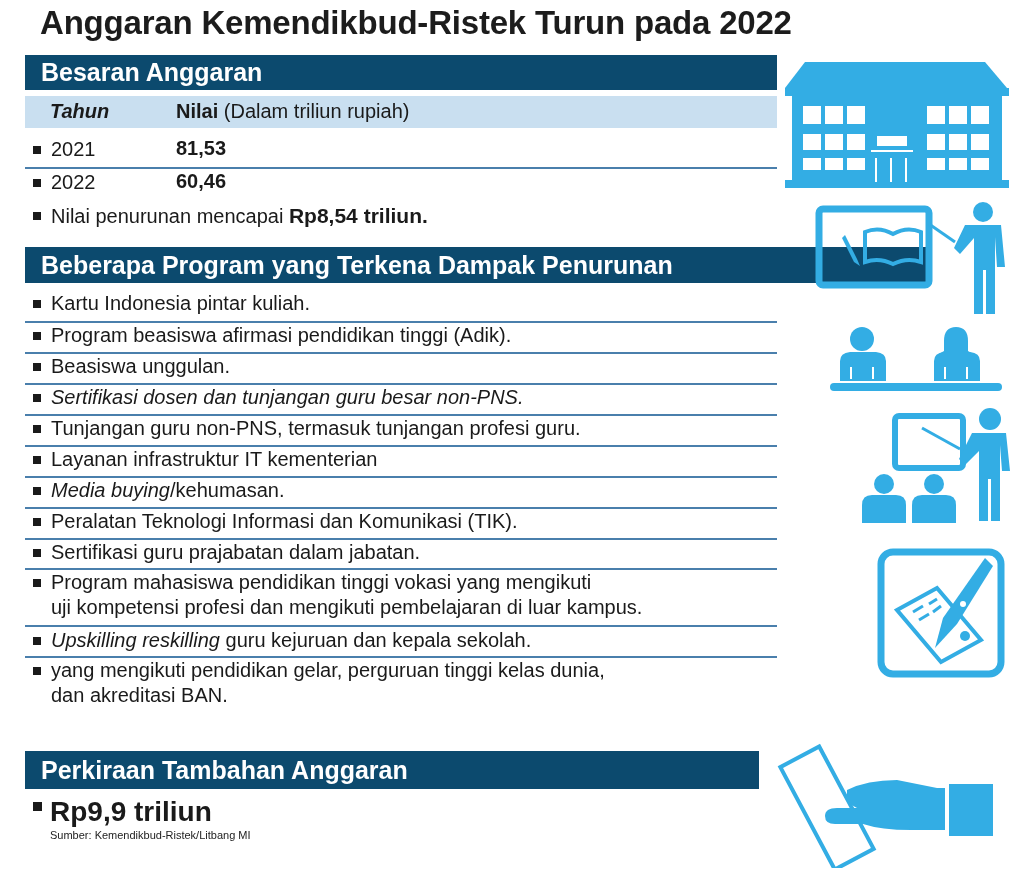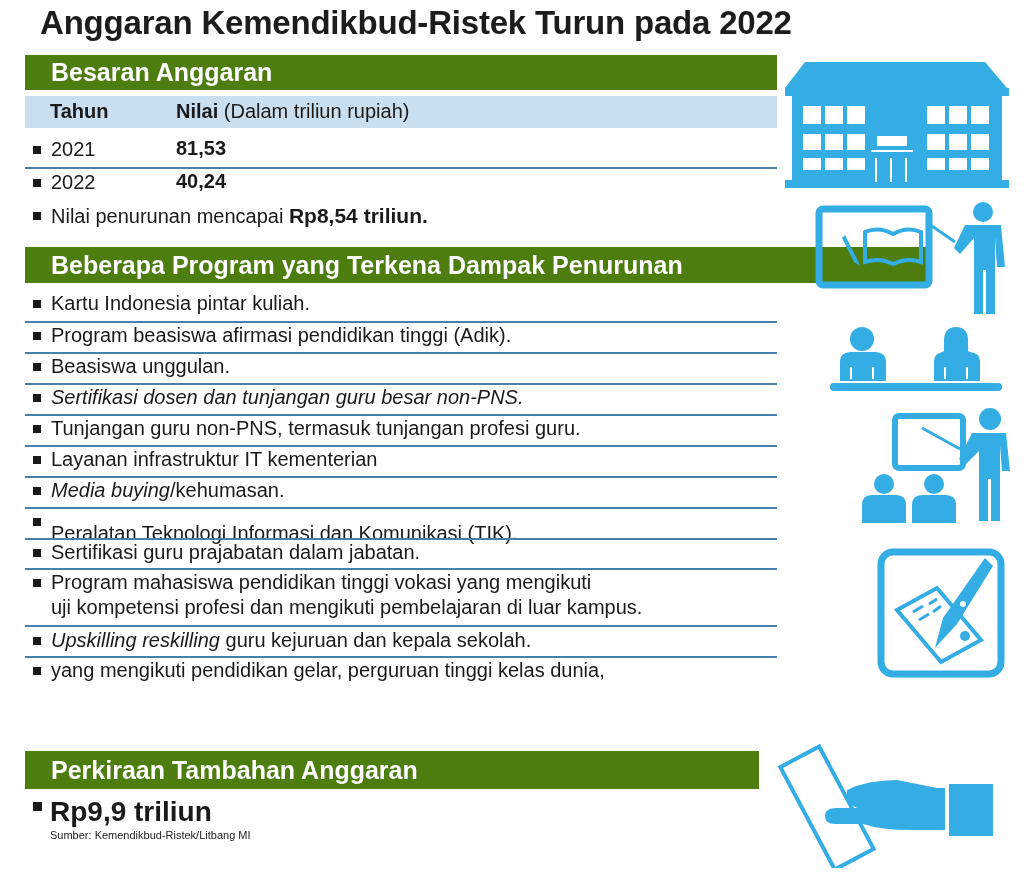--- a/index.html
+++ b/index.html
@@ -1,56 +1,56 @@
 <!DOCTYPE html>
 <html><head>
 <meta charset="utf-8">
 <style>
   html,body{margin:0;padding:0;background:#ffffff;}
   body{width:1024px;height:882px;position:relative;overflow:hidden;
        font-family:"Liberation Sans","DejaVu Sans",sans-serif;color:#1a1a1a;}
   .title{position:absolute;left:40px;top:4px;font-size:33px;font-weight:bold;
          letter-spacing:-0.2px;color:#1c1c1c;white-space:nowrap;}
-  .bar{position:absolute;left:25px;background:#4d7c0f;color:#fff;font-weight:bold;
-       font-size:25px;padding-left:26px;box-sizing:border-box;white-space:nowrap;}
+  .bar{position:absolute;left:25px;background:#0c4a6e;color:#fff;font-weight:bold;
+       font-size:25px;padding-left:16px;box-sizing:border-box;white-space:nowrap;}
   .band{position:absolute;left:25px;width:752px;height:32px;top:96px;background:#c9dff0;}
   .th{position:absolute;top:100px;font-size:20px;white-space:nowrap;}
   .line{position:absolute;left:25px;width:752px;height:2px;background:#4a7fac;}
   .bullet{position:absolute;width:8px;height:8px;background:#1a1a1a;}
   .txt{position:absolute;left:51px;font-size:20px;line-height:25px;white-space:nowrap;}
   .val{position:absolute;left:176px;font-size:20px;font-weight:bold;}
   i{font-style:italic;}
   .icon{position:absolute;}
   .source{position:absolute;left:50px;top:829px;font-size:11px;color:#222;}
 </style>
 </head>
 <body>
 
 <div class="title">Anggaran Kemendikbud-Ristek Turun pada 2022</div>
 
 <div class="bar" style="top:55px;width:752px;height:35px;line-height:35px;">
   <span>Besaran Anggaran</span>
 </div>
 <div class="band"></div>
-<div class="th" style="left:50px;font-weight:bold;">Tahun</div>
+<div class="th" style="left:50px;font-weight:bold;font-style:italic;">Tahun</div>
 <div class="th" style="left:176px;">
   <b>Nilai</b>
   <span>(Dalam triliun rupiah)</span>
 </div>
 
 <div>
   <div class="bullet" style="left:33px;top:146px;"></div>
   <div class="txt" style="top:137px;">2021</div>
   <div class="val" style="top:137px;">81,53</div>
 </div>
 <div class="line" style="top:167px;"></div>
 <div>
   <div class="bullet" style="left:33px;top:179px;"></div>
   <div class="txt" style="top:170px;">2022</div>
-  <div class="val" style="top:170px;">40,24</div>
+  <div class="val" style="top:170px;">60,46</div>
 </div>
 <div>
   <div class="bullet" style="left:33px;top:212px;"></div>
   <div class="txt" style="top:203px;">
     <span>Nilai penurunan mencapai</span>
     <b style="font-size:21px;">Rp8,54 triliun.</b>
   </div>
 </div>
 
 <div class="bar" style="top:247px;width:903px;height:36px;line-height:36px;">
@@ -81,41 +81,42 @@
 
   <div class="bullet" style="left:33px;top:456px;"></div>
   <div class="txt" style="top:447px;">Layanan infrastruktur IT kementerian</div>
   <div class="line" style="top:476px;"></div>
 
   <div class="bullet" style="left:33px;top:487px;"></div>
   <div class="txt" style="top:478px;"><i>Media buying</i><span>/kehumasan.</span></div>
   <div class="line" style="top:507px;"></div>
 
   <div class="bullet" style="left:33px;top:518px;"></div>
-  <div class="txt" style="top:509px;margin-top:12px;">Peralatan Teknologi Informasi dan Komunikasi (TIK).</div>
+  <div class="txt" style="top:509px;">Peralatan Teknologi Informasi dan Komunikasi (TIK).</div>
   <div class="line" style="top:538px;"></div>
 
   <div class="bullet" style="left:33px;top:549px;"></div>
   <div class="txt" style="top:540px;">Sertifikasi guru prajabatan dalam jabatan.</div>
   <div class="line" style="top:568px;"></div>
 
   <div class="bullet" style="left:33px;top:579px;"></div>
   <div class="txt" style="top:570px;">
     <div>Program mahasiswa pendidikan tinggi vokasi yang mengikuti</div>
     <div>uji kompetensi profesi dan mengikuti pembelajaran di luar kampus.</div>
   </div>
   <div class="line" style="top:625px;"></div>
 
   <div class="bullet" style="left:33px;top:637px;"></div>
   <div class="txt" style="top:628px;"><i>Upskilling reskilling</i><span style="white-space:pre;"> guru kejuruan dan kepala sekolah.</span></div>
   <div class="line" style="top:656px;"></div>
 
   <div class="bullet" style="left:33px;top:667px;"></div>
   <div class="txt" style="top:658px;">
     <div>yang mengikuti pendidikan gelar, perguruan tinggi kelas dunia,</div>
+    <div>dan akreditasi BAN.</div>
   </div>
 </div>
 
 <div class="bar" style="top:751px;width:734px;height:38px;line-height:38px;">
   <span>Perkiraan Tambahan Anggaran</span>
 </div>
 <div class="bullet" style="left:33px;top:802px;width:9px;height:9px;"></div>
 <div style="position:absolute;left:50px;top:796px;font-size:28px;font-weight:bold;white-space:nowrap;">Rp9,9 triliun</div>
 
 <div class="source">Sumber: Kemendikbud-Ristek/Litbang MI</div>

